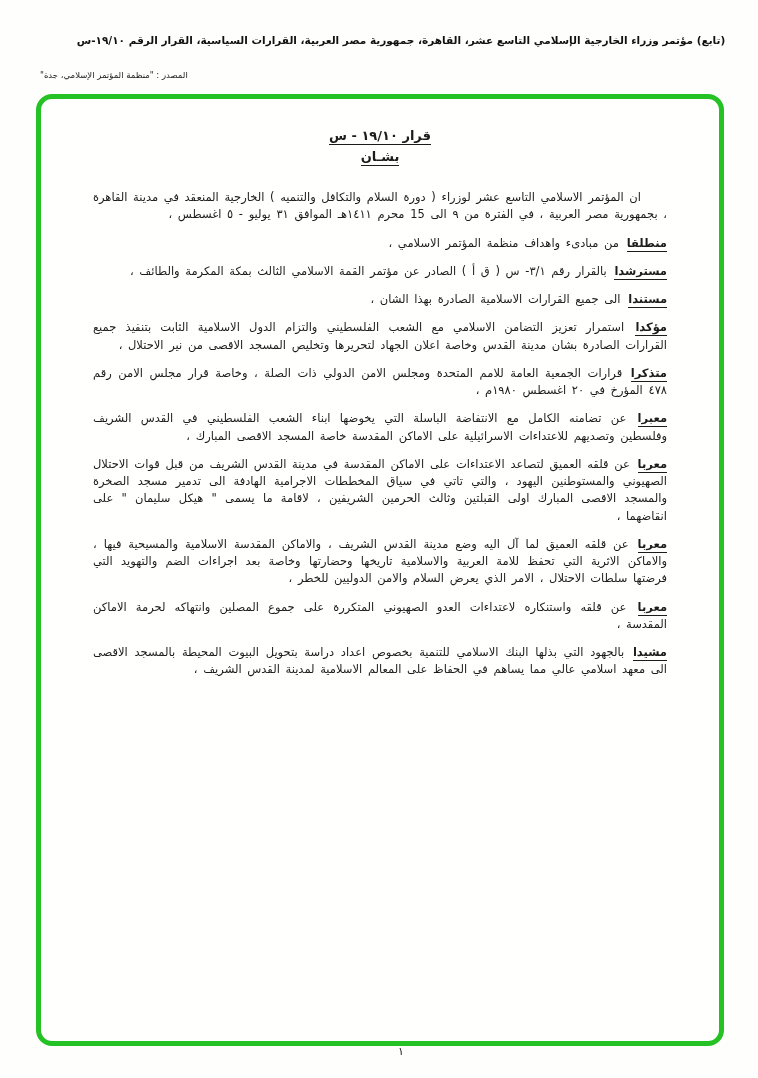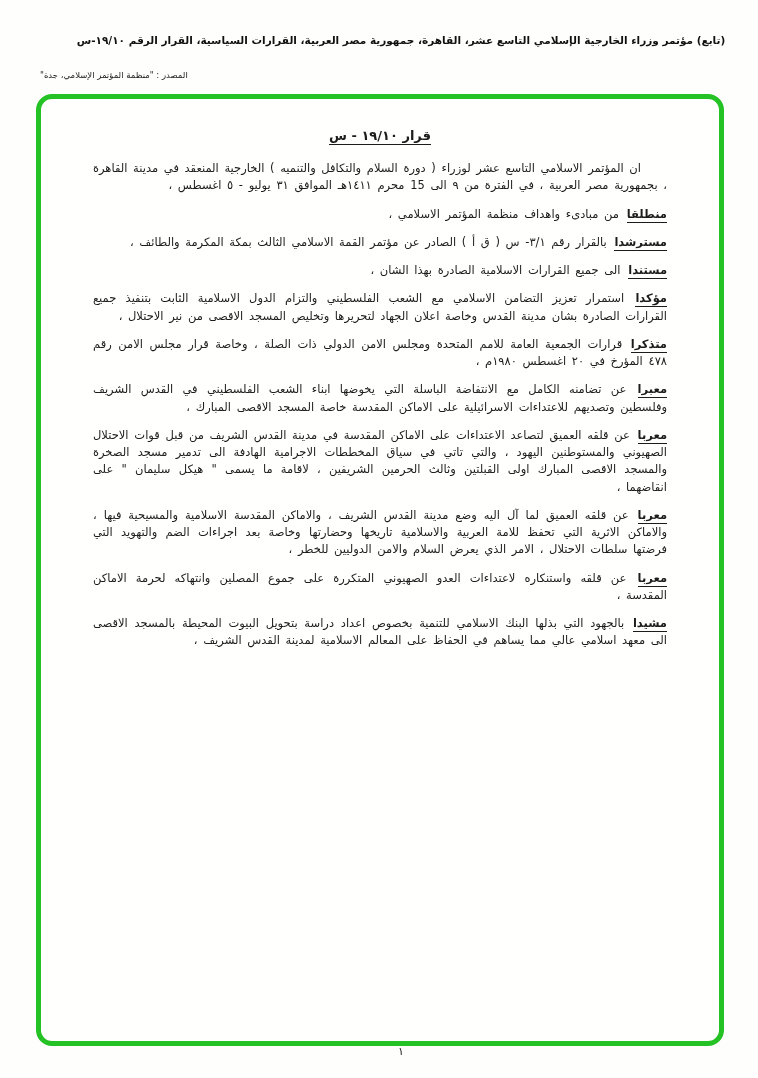--- a/index.html
+++ b/index.html
@@ -51,21 +51,21 @@
   }
   .doc-inner {
     position: relative;
     padding: 26px 52px 10px 52px;
     direction: rtl;
     height: 100%;
     box-sizing: border-box;
   }
   .doc-title {
     text-align: center;
-    margin-bottom: 14px;
+    margin-bottom: 22px;
   }
   .doc-title .title-line {
     display: inline-block;
     font-size: 13px;
     font-weight: bold;
     letter-spacing: 2px;
     border-bottom: 1.5px solid #1c1c1c;
     padding-bottom: 1px;
     margin: 1px 0;
   }
@@ -104,20 +104,21 @@
 
   <div class="top-header">(تابع) مؤتمر وزراء الخارجية الإسلامي التاسع عشر، القاهرة، جمهورية مصر العربية، القرارات السياسية، القرار الرقم ١٩/١٠-س</div>
 
   <div class="source-line">المصدر :  "منظمة المؤتمر الإسلامي، جدة"</div>
 
   <div class="doc-frame" style="border-color: rgb(37, 194, 37);">
     <div class="doc-inner">
 
       <div class="doc-title">
           <div><span class="title-line">قرار ١٩/١٠ - س</span></div>
+          <div><span class="title-line">بشـان</span></div>
         </div>
 
       <div class="doc-paragraphs">
           <p class="first">ان المؤتمر الاسلامي التاسع عشر لوزراء ( دورة السلام والتكافل والتنميه ) الخارجية المنعقد في مدينة القاهرة ، بجمهورية مصر العربية ، في الفترة من ٩ الى 15 محرم ١٤١١هـ الموافق ٣١ يوليو - ٥ اغسطس ،</p>
           <p><span class="lead">منطلقا</span> من مبادىء واهداف منظمة المؤتمر الاسلامي ،</p>
           <p><span class="lead">مسترشدا</span> بالقرار رقم ٣/١- س ( ق أ ) الصادر عن مؤتمر القمة الاسلامي الثالث بمكة المكرمة والطائف ،</p>
           <p><span class="lead">مستندا</span> الى جميع القرارات الاسلامية الصادرة بهذا الشان ،</p>
           <p><span class="lead">مؤكدا</span> استمرار تعزيز التضامن الاسلامي مع الشعب الفلسطيني والتزام الدول الاسلامية الثابت بتنفيذ جميع القرارات الصادرة بشان مدينة القدس وخاصة اعلان الجهاد لتحريرها وتخليص المسجد الاقصى من نير الاحتلال ،</p>
           <p><span class="lead">متذكرا</span> قرارات الجمعية العامة للامم المتحدة ومجلس الامن الدولي ذات الصلة ، وخاصة قرار مجلس الامن رقم ٤٧٨ المؤرخ في ٢٠ اغسطس ١٩٨٠م ،</p>
           <p><span class="lead">معبرا</span> عن تضامنه الكامل مع الانتفاضة الباسلة التي يخوضها ابناء الشعب الفلسطيني في القدس الشريف وفلسطين وتصديهم للاعتداءات الاسرائيلية على الاماكن المقدسة خاصة المسجد الاقصى المبارك ،</p>

